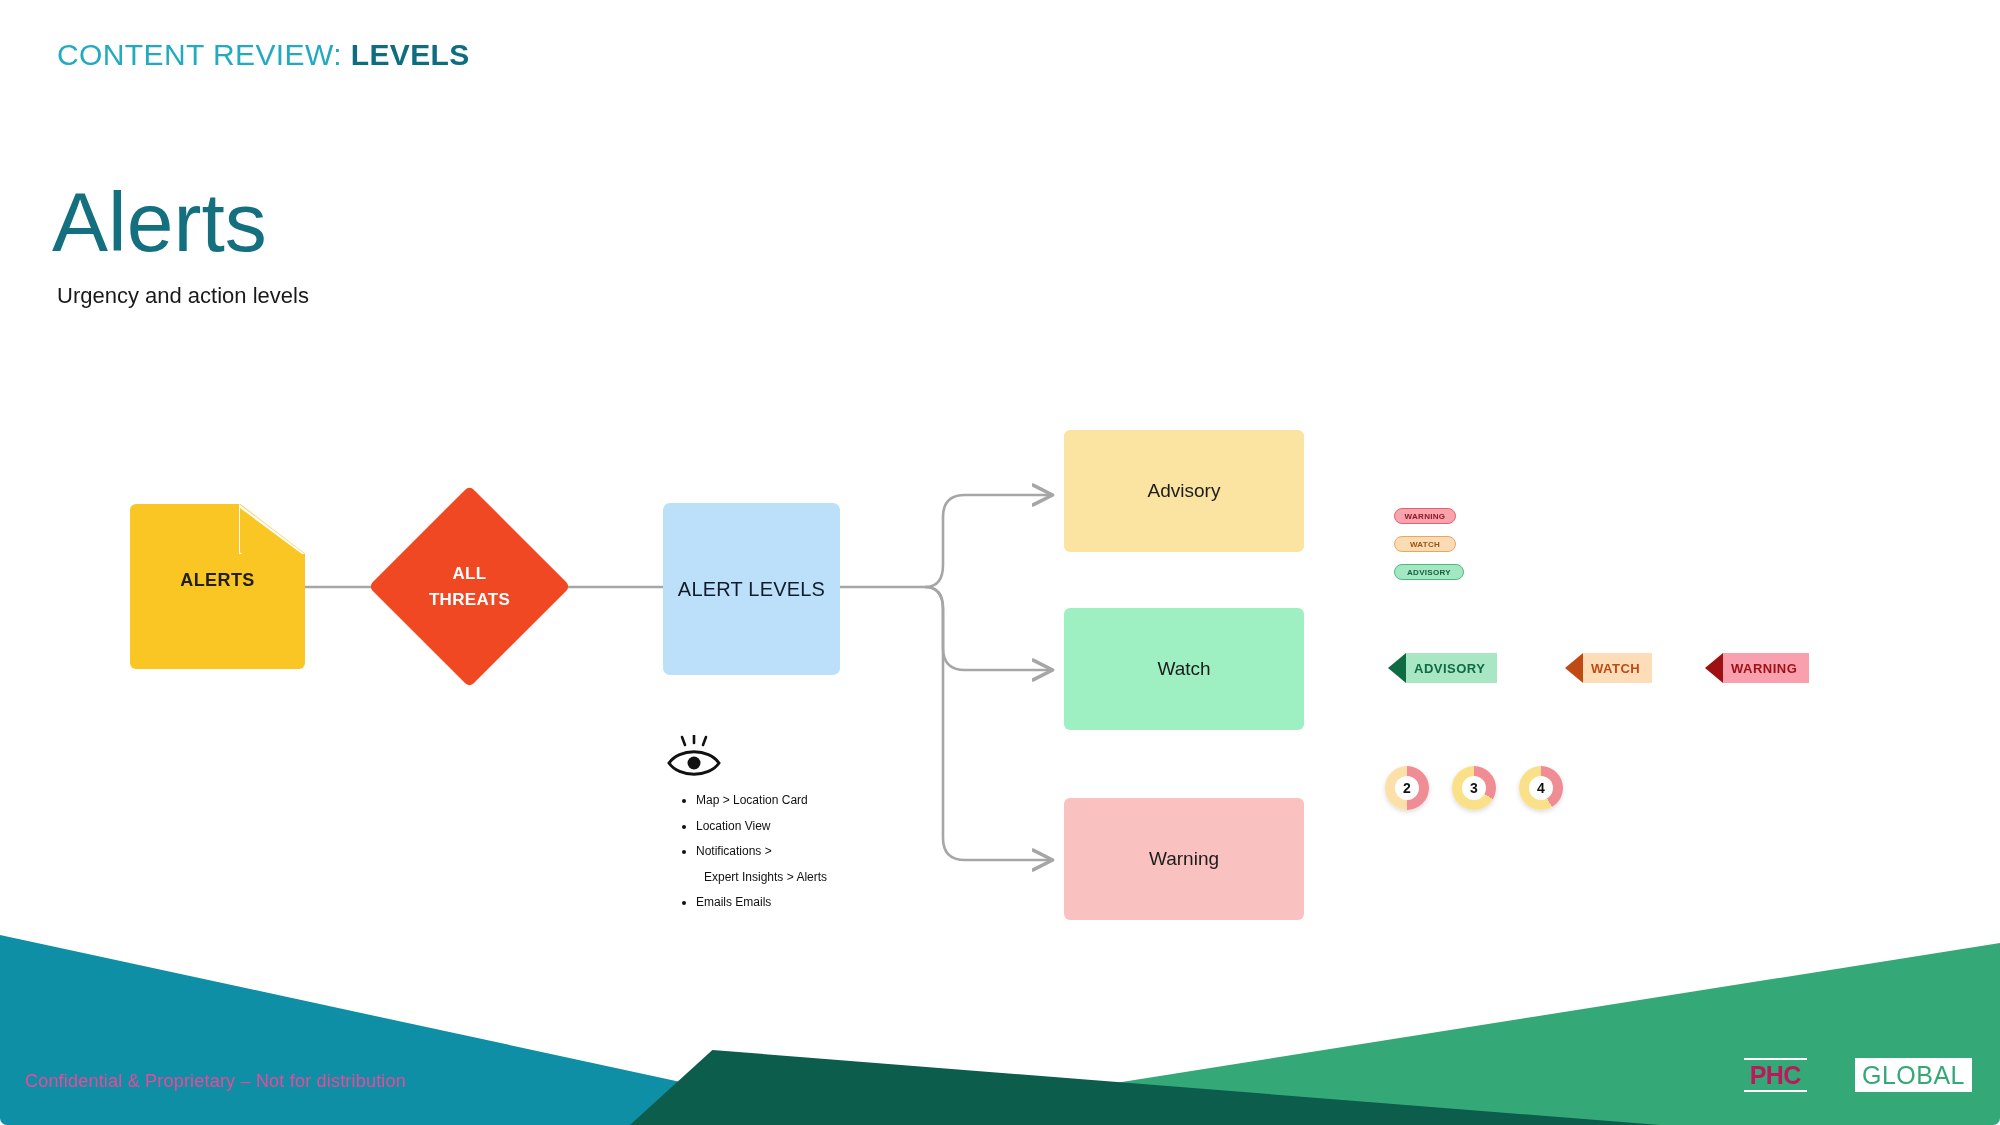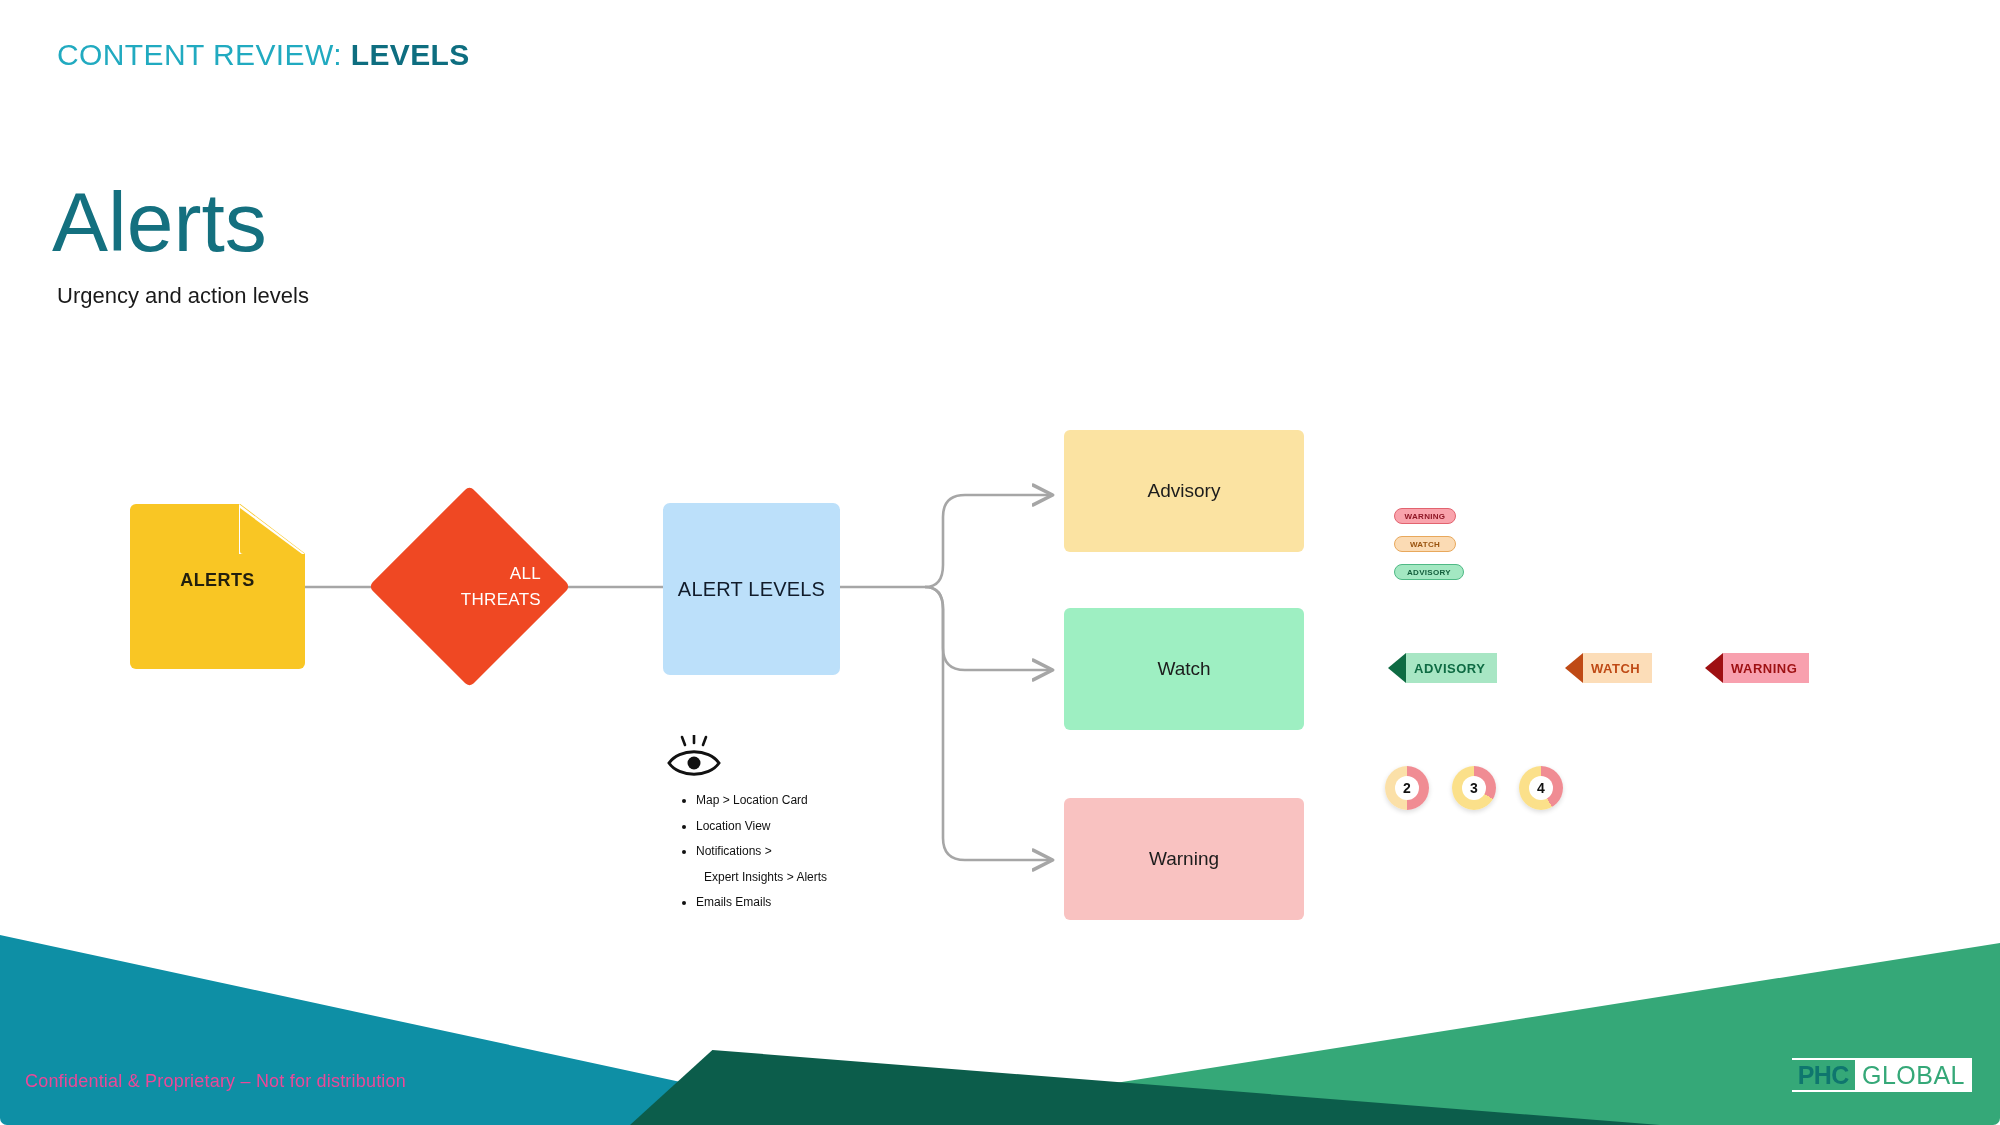--- a/index.html
+++ b/index.html
@@ -63,21 +63,21 @@
   }
 
   
   #threats-diamond{
     position:absolute;left:398px;top:515px;width:143px;height:143px;
     background:#EF4823;transform:rotate(45deg);border-radius:6px;
   }
   #threats-label{
     left:398px;top:555px;width:143px;height:64px;
     flex-direction:column;line-height:26px;
-    font-size:17px;font-weight:400;color:#ffffff;letter-spacing:.3px;align-items:flex-end;
+    font-size:17px;font-weight:700;color:#ffffff;letter-spacing:.3px;
   }
 
   
   #alert-levels-box{
     position:absolute;left:663px;top:503px;width:177px;height:172px;
     background:#BCE0FA;border-radius:7px;
   }
   #alert-levels-label{
     left:663px;top:569px;width:177px;height:40px;
     font-size:20px;color:#111c2b;letter-spacing:.2px;
@@ -170,26 +170,26 @@
   }
   #footer-note{
     position:absolute;left:25px;bottom:33px;
     font-size:18px;color:#ec4899;letter-spacing:.2px;
   }
 
   
   #logo{position:absolute;right:28px;bottom:33px;display:flex;align-items:stretch;height:34px;}
   #logo-phc{
     display:flex;align-items:center;justify-content:center;
-    padding:0 6px;color:#0f766e;font-size:25px;font-weight:700;letter-spacing:-.5px;
+    padding:0 6px;color:#be185d;font-size:25px;font-weight:700;letter-spacing:-.5px;
     border-top:2px solid #fff;border-bottom:2px solid #fff;margin-left:39px;
   }
   #logo-global{
     background:#ffffff;color:#35A878;font-size:25px;font-weight:400;letter-spacing:.5px;
-    display:flex;align-items:center;justify-content:center;padding:14px 7px;
+    display:flex;align-items:center;justify-content:center;padding:14px 7px;margin-left:48px;
   }
 </style>
 </head>
 <body>
 
 <div class="slide">
 
   <div id="kicker"><span>CONTENT REVIEW: </span><span class="bold">LEVELS</span></div>
   <div id="title">Alerts</div>
   <div id="subtitle">Urgency and action levels</div>

